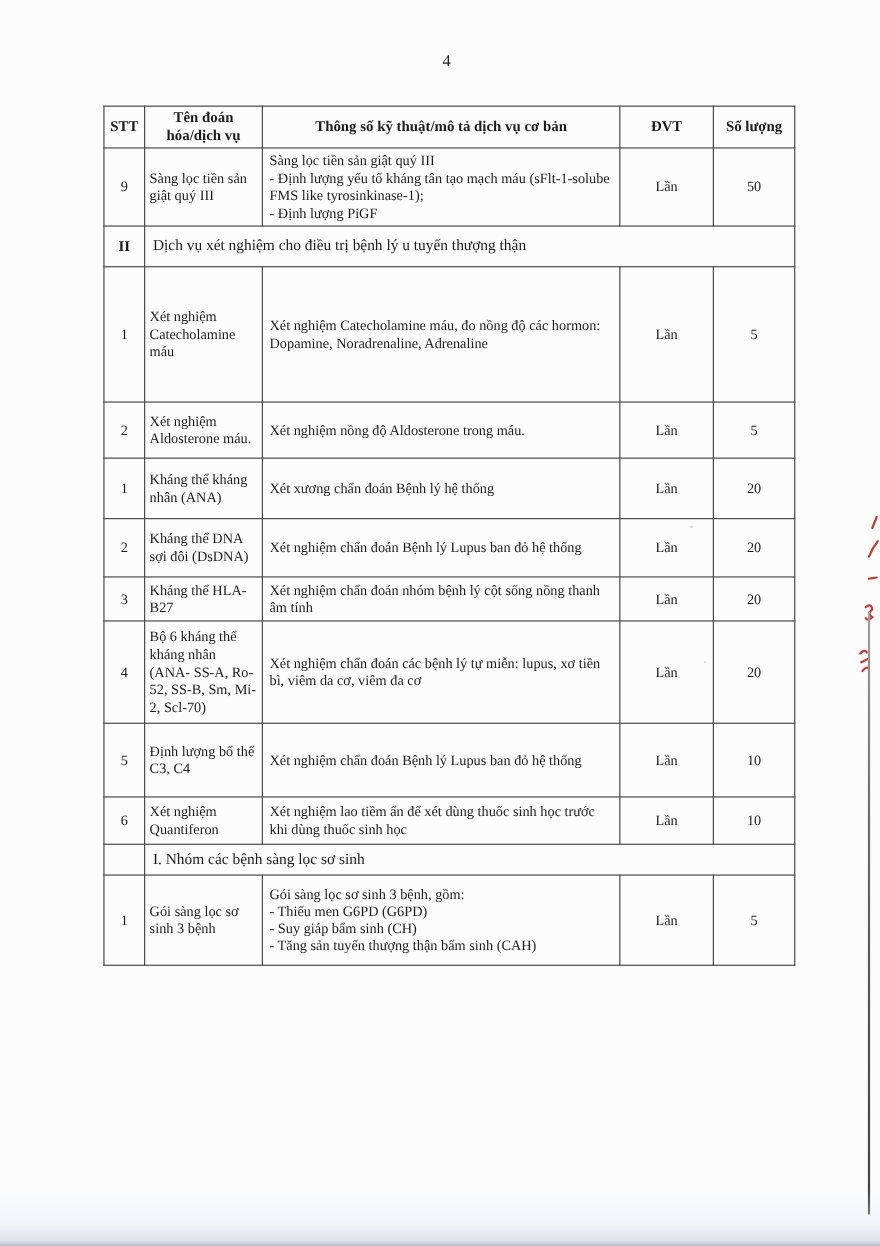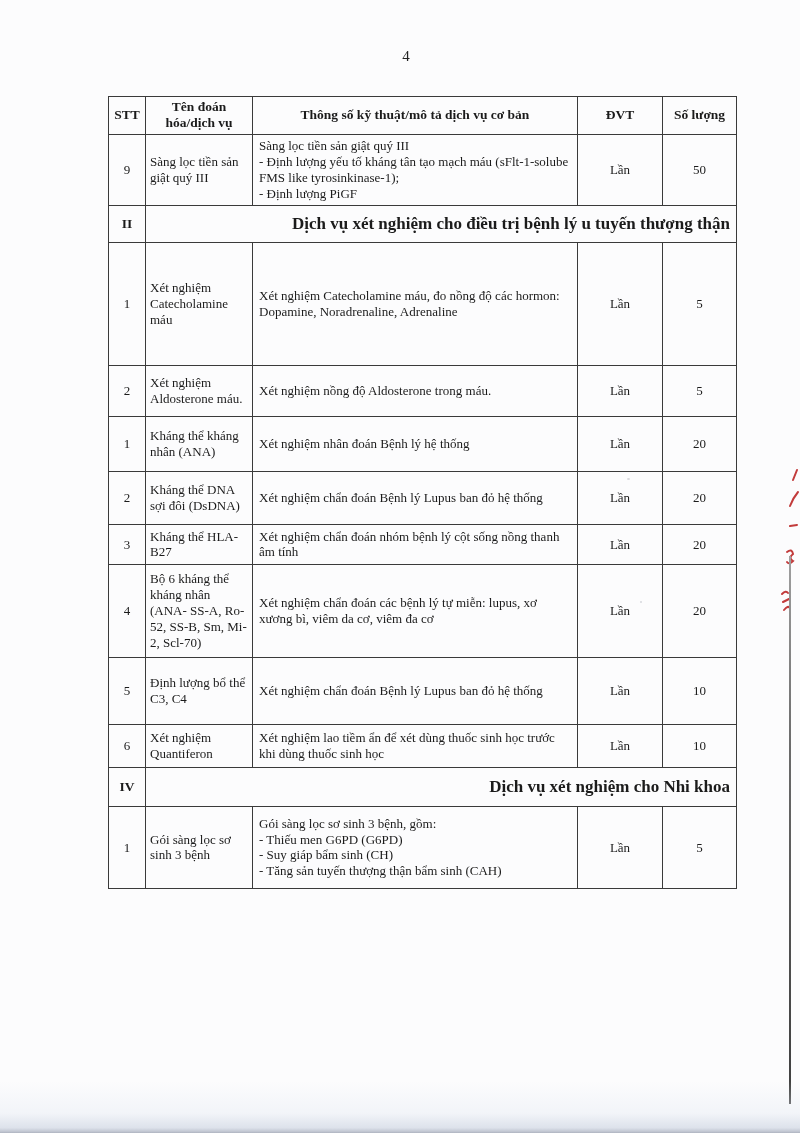--- a/index.html
+++ b/index.html
@@ -9,40 +9,40 @@
     font-family:"Liberation Serif","DejaVu Serif",serif;
     color:#1b1b1b;
     position:relative;
     overflow:hidden;
   }
   .page-number {
     position:absolute; top:48px; left:0; width:812px;
     text-align:center; font-size:15px; color:#222;
   }
   table.services {
-    position:absolute; left:108px; top:96px;
+    position:absolute; left:94px; top:96px;
     width:628px;
     border-collapse:collapse; table-layout:fixed;
   }
   .services th, .services td {
     border:1px solid #3a3a3a;
     font-size:13px; line-height:1.22;
     padding:2px 6px;
     vertical-align:middle;
     overflow:hidden;
     word-wrap:break-word;
   }
   .services th {
     font-weight:bold; text-align:center;
     font-size:13.5px; padding:2px 3px;
   }
   td.c { text-align:center; }
   td.l { text-align:left; }
   td.name { padding:2px 4px; }
-  td.sec-title { font-weight:bold; font-size:17px; padding-left:7px;text-align:right; }
+  td.sec-title { font-weight:normal; font-size:14px; padding-left:7px; }
   td.sec-num  { font-weight:bold; font-size:13.5px; text-align:center; }
   .desc-line { text-align:left; }
   .red-marks { position:absolute; left:779px; top:462px; }
   .scan-line {
     position:absolute; left:789px; top:556px;
     width:2px; height:548px;
     background:linear-gradient(180deg,#a0a0a0 0%,#6b6b6b 35%,#4d4d4d 75%,#3f3f3f 100%);
   }
   .bottom-shade {
     position:absolute; left:0; bottom:0; width:800px; height:52px;
@@ -105,21 +105,21 @@
           <td class="l">
             <div class="desc-line">Xét nghiệm nồng độ Aldosterone trong máu.</div>
           </td>
           <td class="c">Lần</td>
           <td class="c">5</td>
         </tr>
         <tr style="height: 55px;">
           <td class="c">1</td>
           <td class="l name">Kháng thể kháng nhân (ANA)</td>
           <td class="l">
-            <div class="desc-line">Xét nghiệm nhân đoán Bệnh lý hệ thống</div>
+            <div class="desc-line">Xét xương chẩn đoán Bệnh lý hệ thống</div>
           </td>
           <td class="c">Lần</td>
           <td class="c">20</td>
         </tr>
         <tr style="height: 53px;">
           <td class="c">2</td>
           <td class="l name">Kháng thể DNA sợi đôi (DsDNA)</td>
           <td class="l">
             <div class="desc-line">Xét nghiệm chẩn đoán Bệnh lý Lupus ban đỏ hệ thống</div>
           </td>
@@ -132,21 +132,21 @@
           <td class="l">
             <div class="desc-line">Xét nghiệm chẩn đoán nhóm bệnh lý cột sống nồng thanh âm tính</div>
           </td>
           <td class="c">Lần</td>
           <td class="c">20</td>
         </tr>
         <tr style="height: 93px;">
           <td class="c">4</td>
           <td class="l name">Bộ 6 kháng thể kháng nhân (ANA- SS-A, Ro-52, SS-B, Sm, Mi-2, Scl-70)</td>
           <td class="l">
-            <div class="desc-line">Xét nghiệm chẩn đoán các bệnh lý tự miễn: lupus, xơ xương bì, viêm da cơ, viêm đa cơ</div>
+            <div class="desc-line">Xét nghiệm chẩn đoán các bệnh lý tự miễn: lupus, xơ tiền bì, viêm da cơ, viêm đa cơ</div>
           </td>
           <td class="c">Lần</td>
           <td class="c">20</td>
         </tr>
         <tr style="height: 67px;">
           <td class="c">5</td>
           <td class="l name">Định lượng bổ thể C3, C4</td>
           <td class="l">
             <div class="desc-line">Xét nghiệm chẩn đoán Bệnh lý Lupus ban đỏ hệ thống</div>
           </td>
@@ -155,23 +155,23 @@
         </tr>
         <tr style="height: 43px;">
           <td class="c">6</td>
           <td class="l name">Xét nghiệm Quantiferon</td>
           <td class="l">
             <div class="desc-line">Xét nghiệm lao tiềm ẩn để xét dùng thuốc sinh học trước khi dùng thuốc sinh học</div>
           </td>
           <td class="c">Lần</td>
           <td class="c">10</td>
         </tr>
-        <tr style="height: 39px;">
-          <td class="sec-num">IV</td>
-          <td class="l sec-title" colspan="4">Dịch vụ xét nghiệm cho Nhi khoa</td>
+        <tr style="height: 28px;">
+          <td class="sec-num"></td>
+          <td class="l sec-title" colspan="4">I. Nhóm các bệnh sàng lọc sơ sinh</td>
         </tr>
         <tr style="height: 82px;">
           <td class="c">1</td>
           <td class="l name">Gói sàng lọc sơ sinh 3 bệnh</td>
           <td class="l">
             <div class="desc-line">Gói sàng lọc sơ sinh 3 bệnh, gồm:</div>
             <div class="desc-line">- Thiếu men G6PD (G6PD)</div>
             <div class="desc-line">- Suy giáp bẩm sinh (CH)</div>
             <div class="desc-line">- Tăng sản tuyến thượng thận bẩm sinh (CAH)</div>
           </td>

